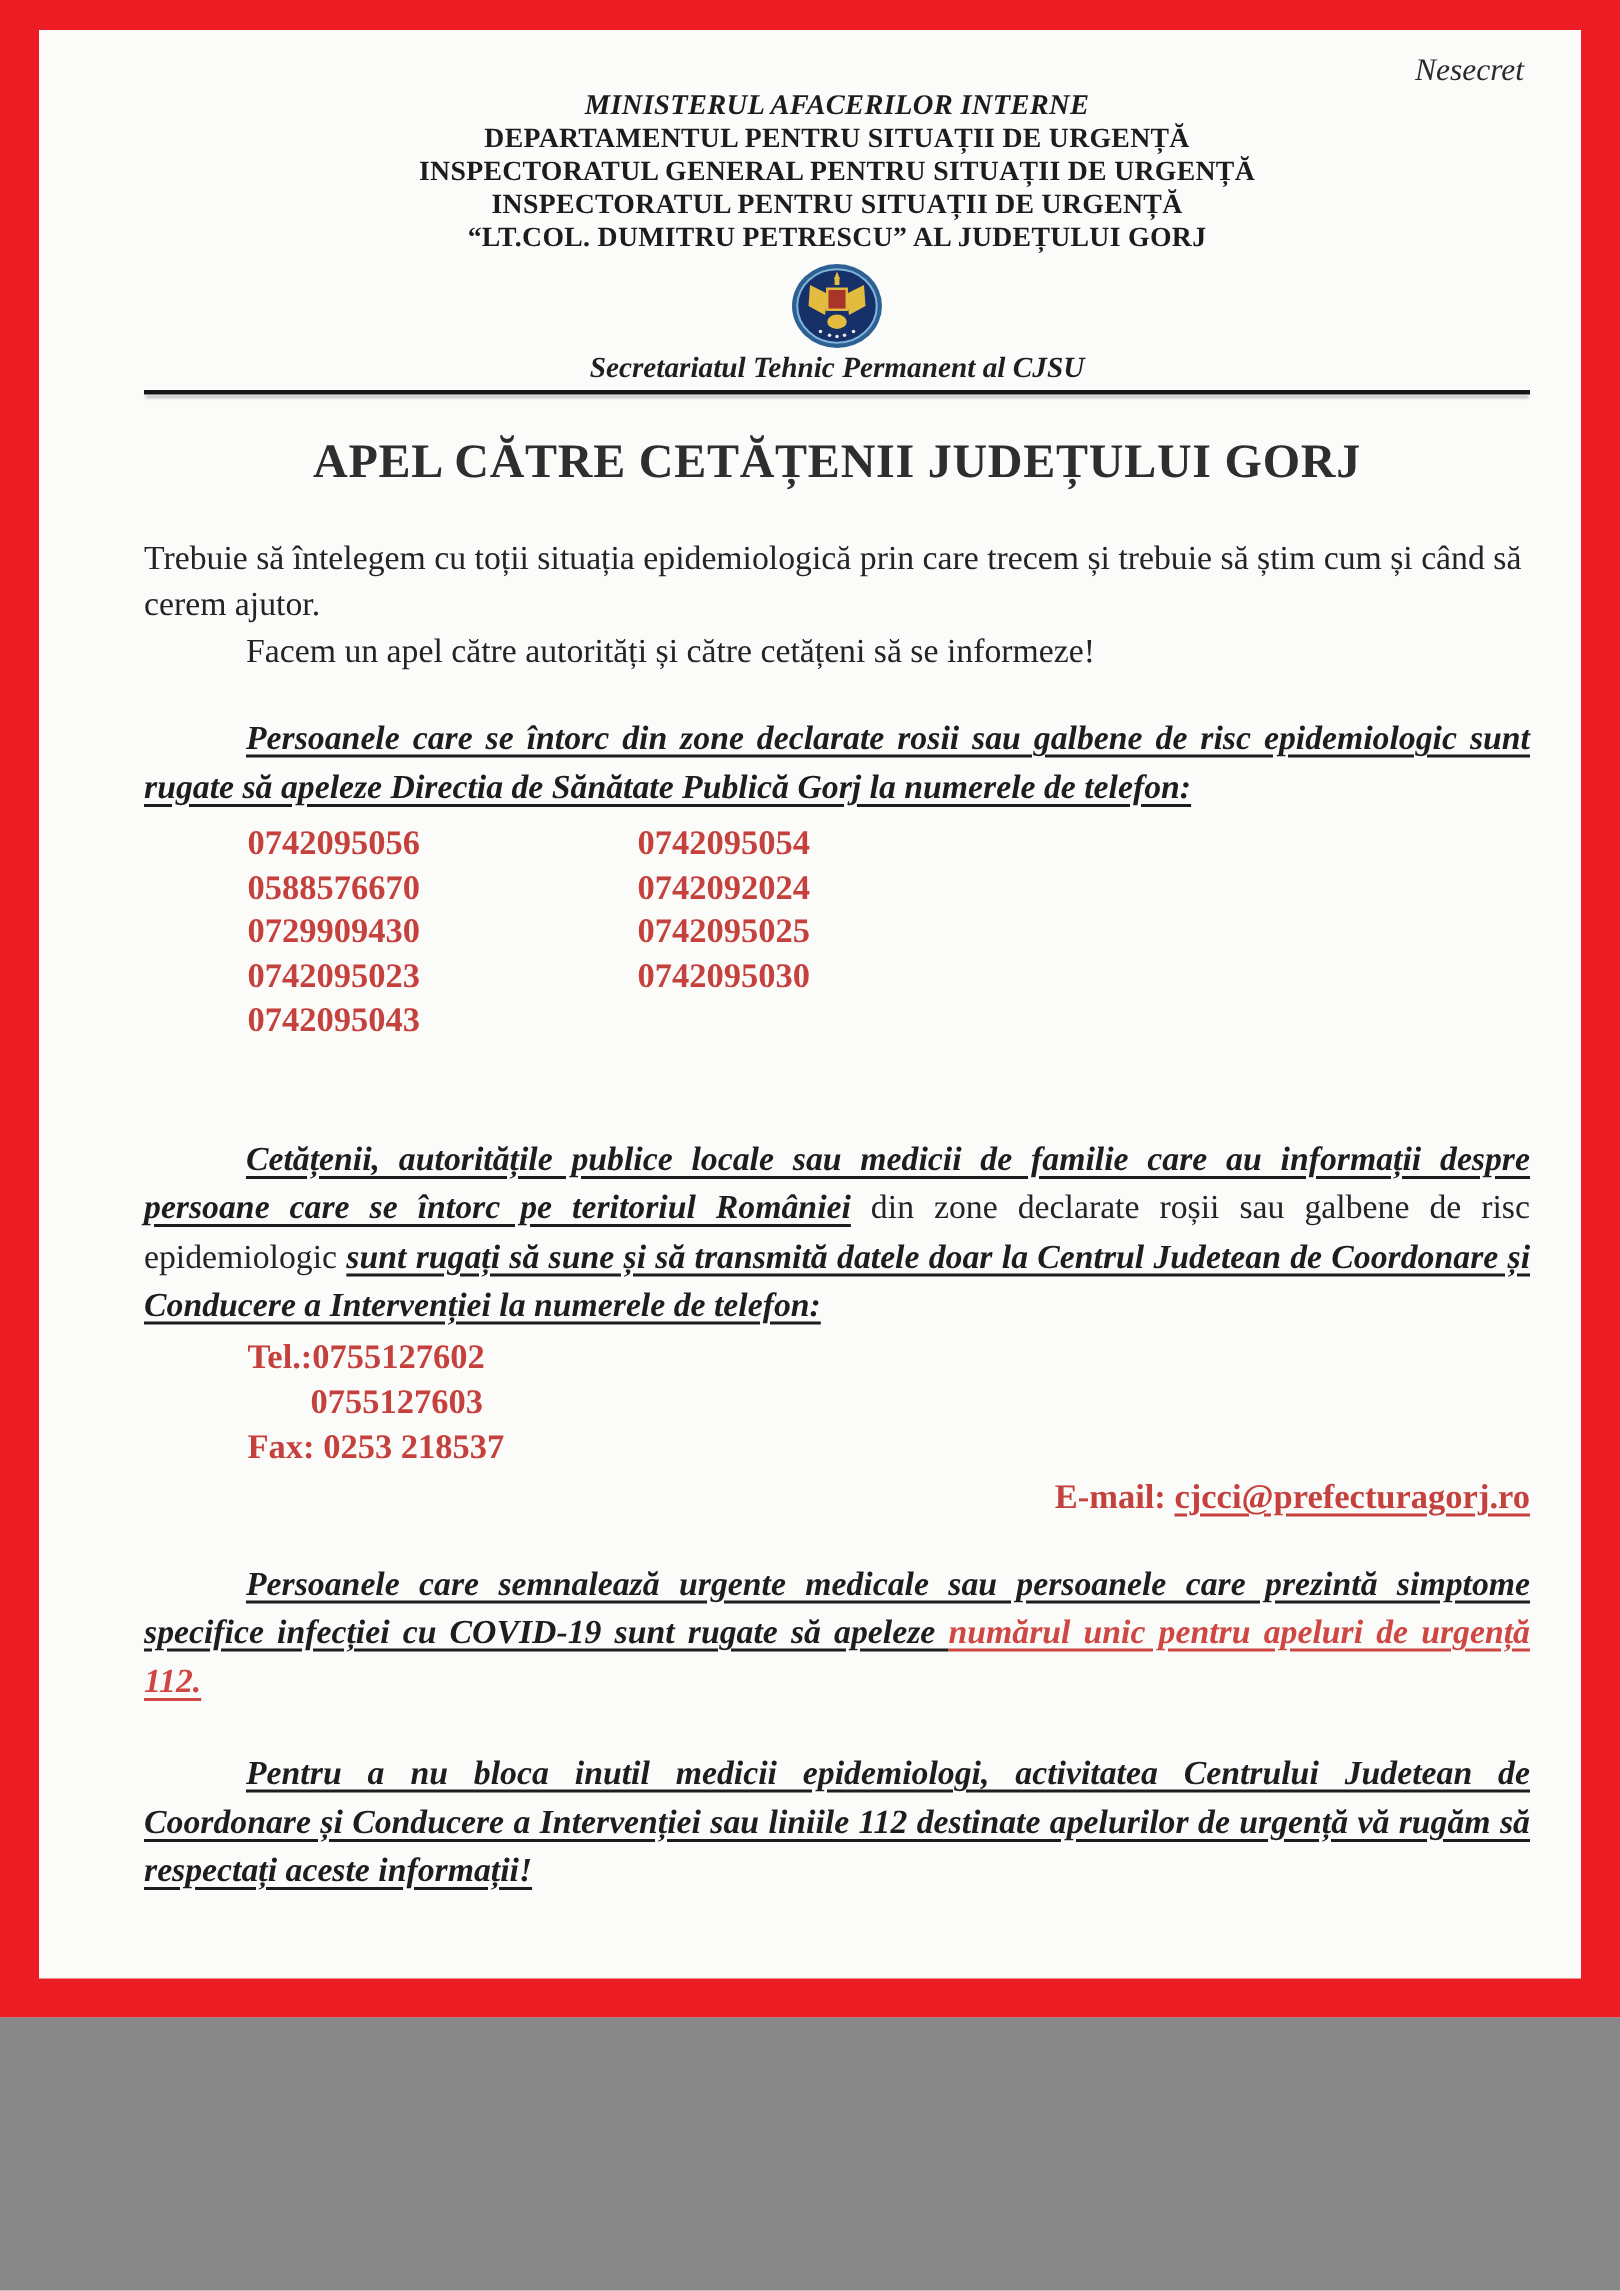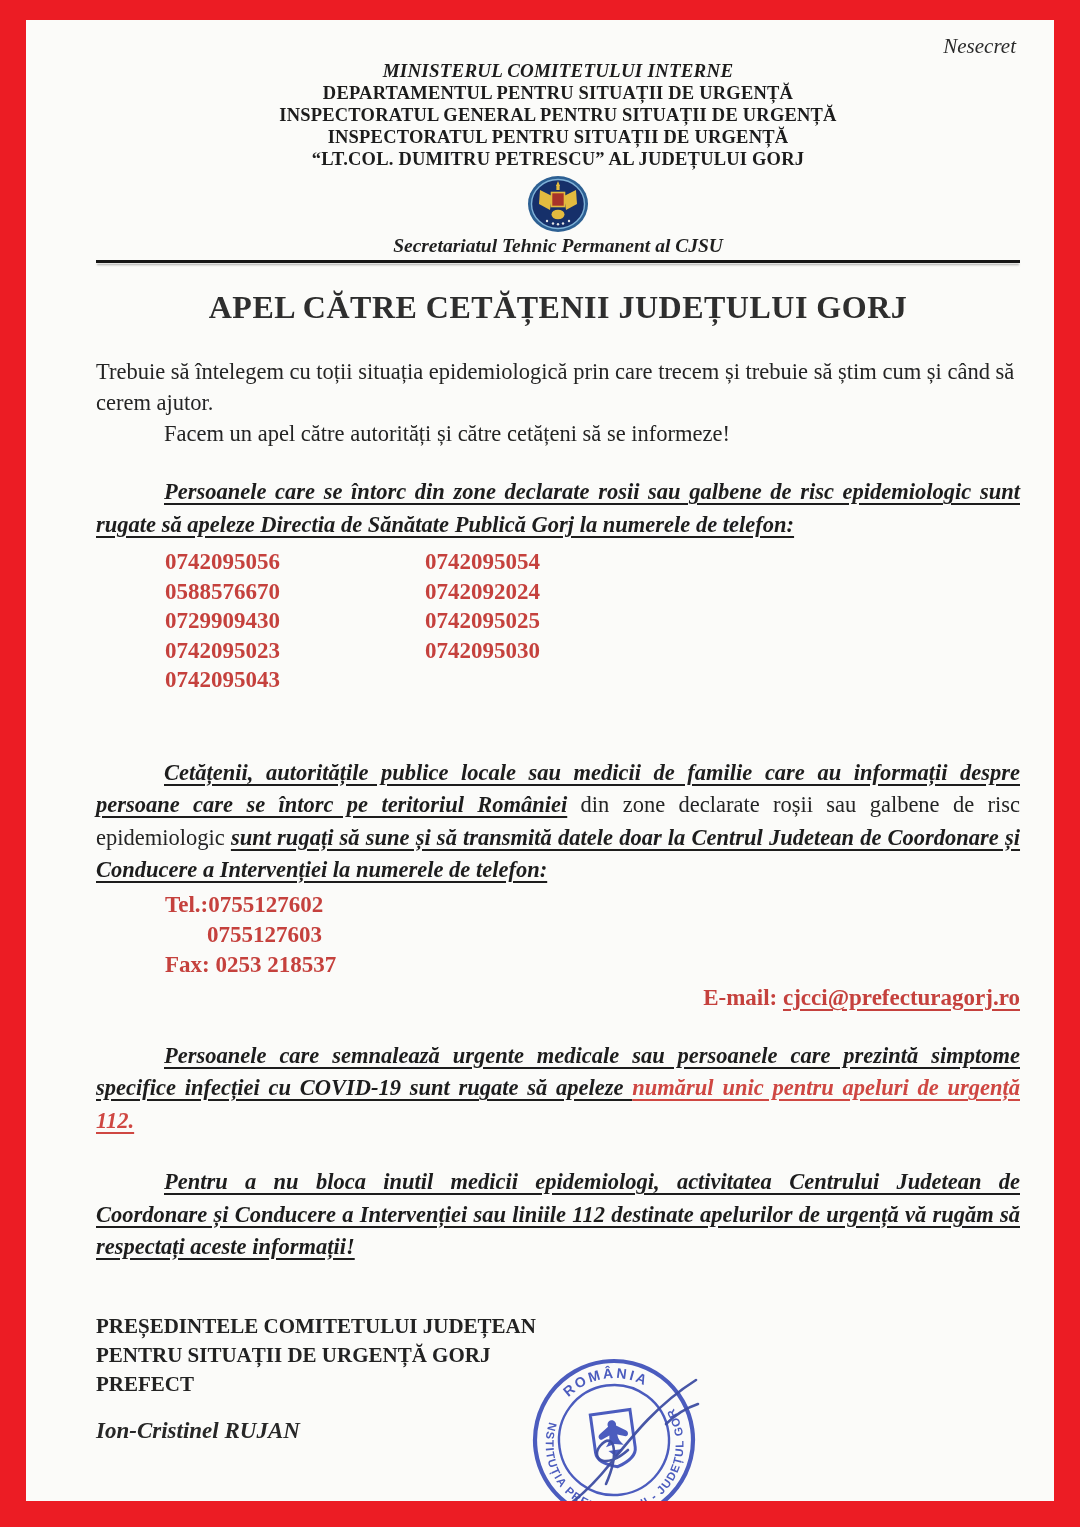--- a/index.html
+++ b/index.html
@@ -1,18 +1,18 @@
 <!DOCTYPE html>
 <html><head>
 <meta charset="utf-8">
 <style>
   * { margin:0; padding:0; box-sizing:border-box; }
   body { background:#888; font-family:"Liberation Serif","DejaVu Serif",serif; }
   .page {
-    width:1080px; height:1527px; margin:0 auto; position:relative;
+    width:1080px; height:1345px; margin:0 auto; position:relative;
     background:#fbfbf9; overflow:hidden;
     border:solid #ec1c24; border-width:20px 26px 26px 26px;
   }
   .content { padding:14px 34px 0 70px; color:#1f1f1f; }
 
   .classification {
     text-align:right; font-style:italic; font-size:21px; color:#2a2a2a;
     padding-right:4px; height:26px;
   }
   .hdr { text-align:center; font-weight:bold; font-size:18.5px; line-height:22px; color:#1c1c1c; letter-spacing:.2px; }
@@ -66,21 +66,21 @@
 </style>
 </head>
 <body>
 
 <div class="page">
   <div class="content">
 
     <div class="classification">Nesecret</div>
 
     <header>
-      <div class="hdr it">MINISTERUL COMITETULUI INTERNE</div>
+      <div class="hdr it">MINISTERUL AFACERILOR INTERNE</div>
       <div class="hdr">DEPARTAMENTUL PENTRU SITUAȚII DE URGENȚĂ</div>
       <div class="hdr">INSPECTORATUL GENERAL PENTRU SITUAȚII DE URGENȚĂ</div>
       <div class="hdr">INSPECTORATUL PENTRU SITUAȚII DE URGENȚĂ</div>
       <div class="hdr">“LT.COL. DUMITRU PETRESCU” AL JUDEȚULUI GORJ</div>
 
       <div class="emblem">
         <svg viewBox="0 0 62 58" width="62" height="58">
           <ellipse cx="31" cy="29" rx="30" ry="28" fill="#2d6093"></ellipse>
           <ellipse cx="31" cy="29" rx="26.5" ry="24.5" fill="#16306a"></ellipse>
           <ellipse cx="31" cy="29" rx="26.5" ry="24.5" fill="none" stroke="#7fb2d8" stroke-width="1.4"></ellipse>

